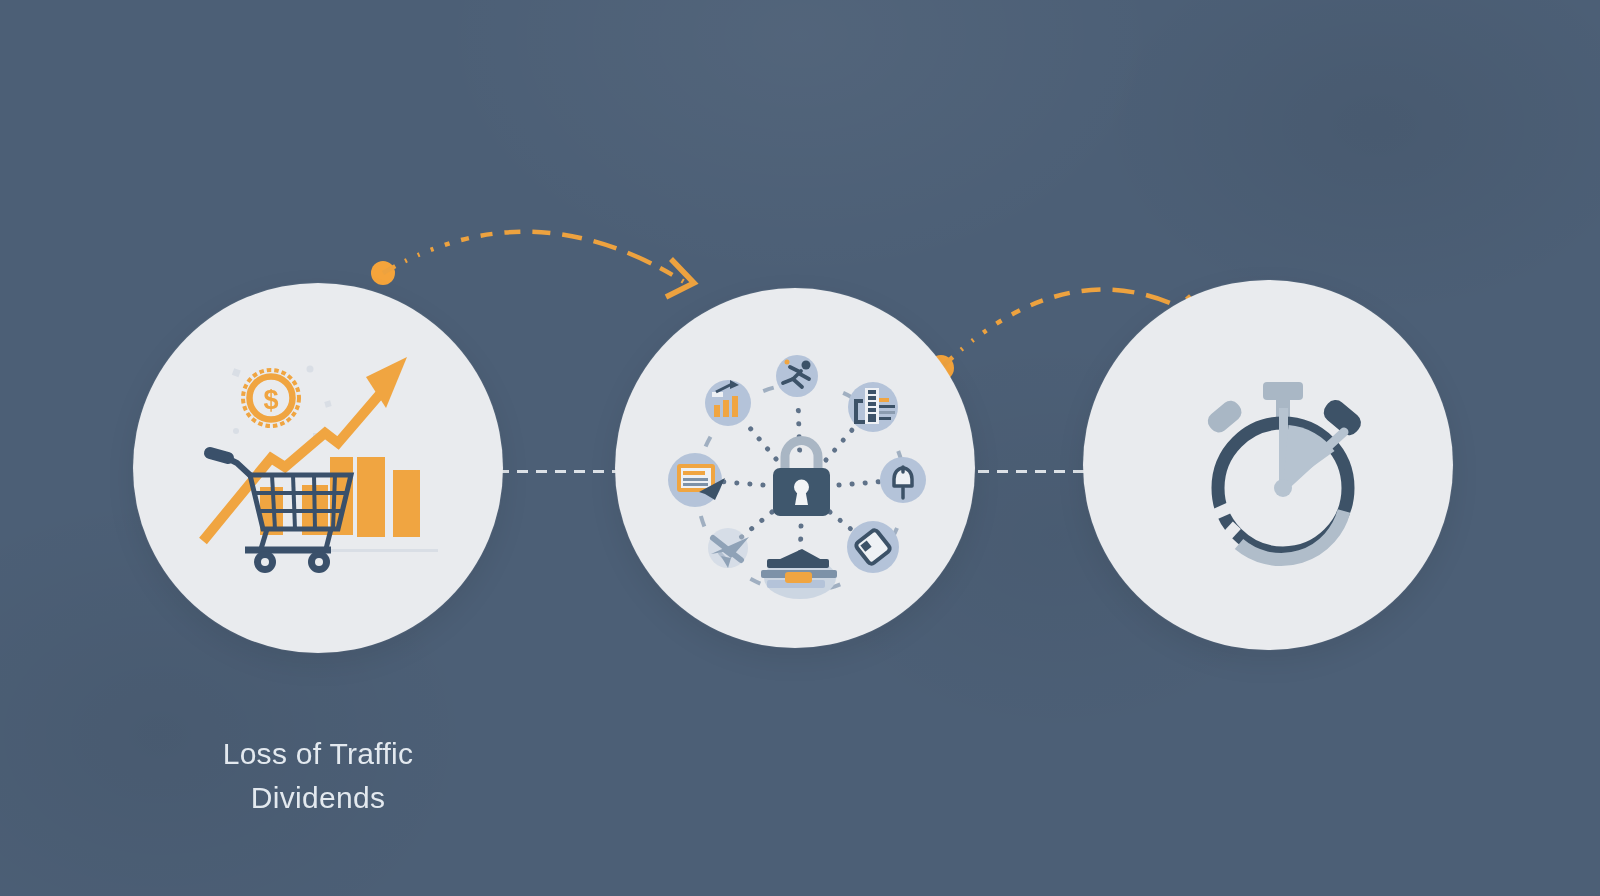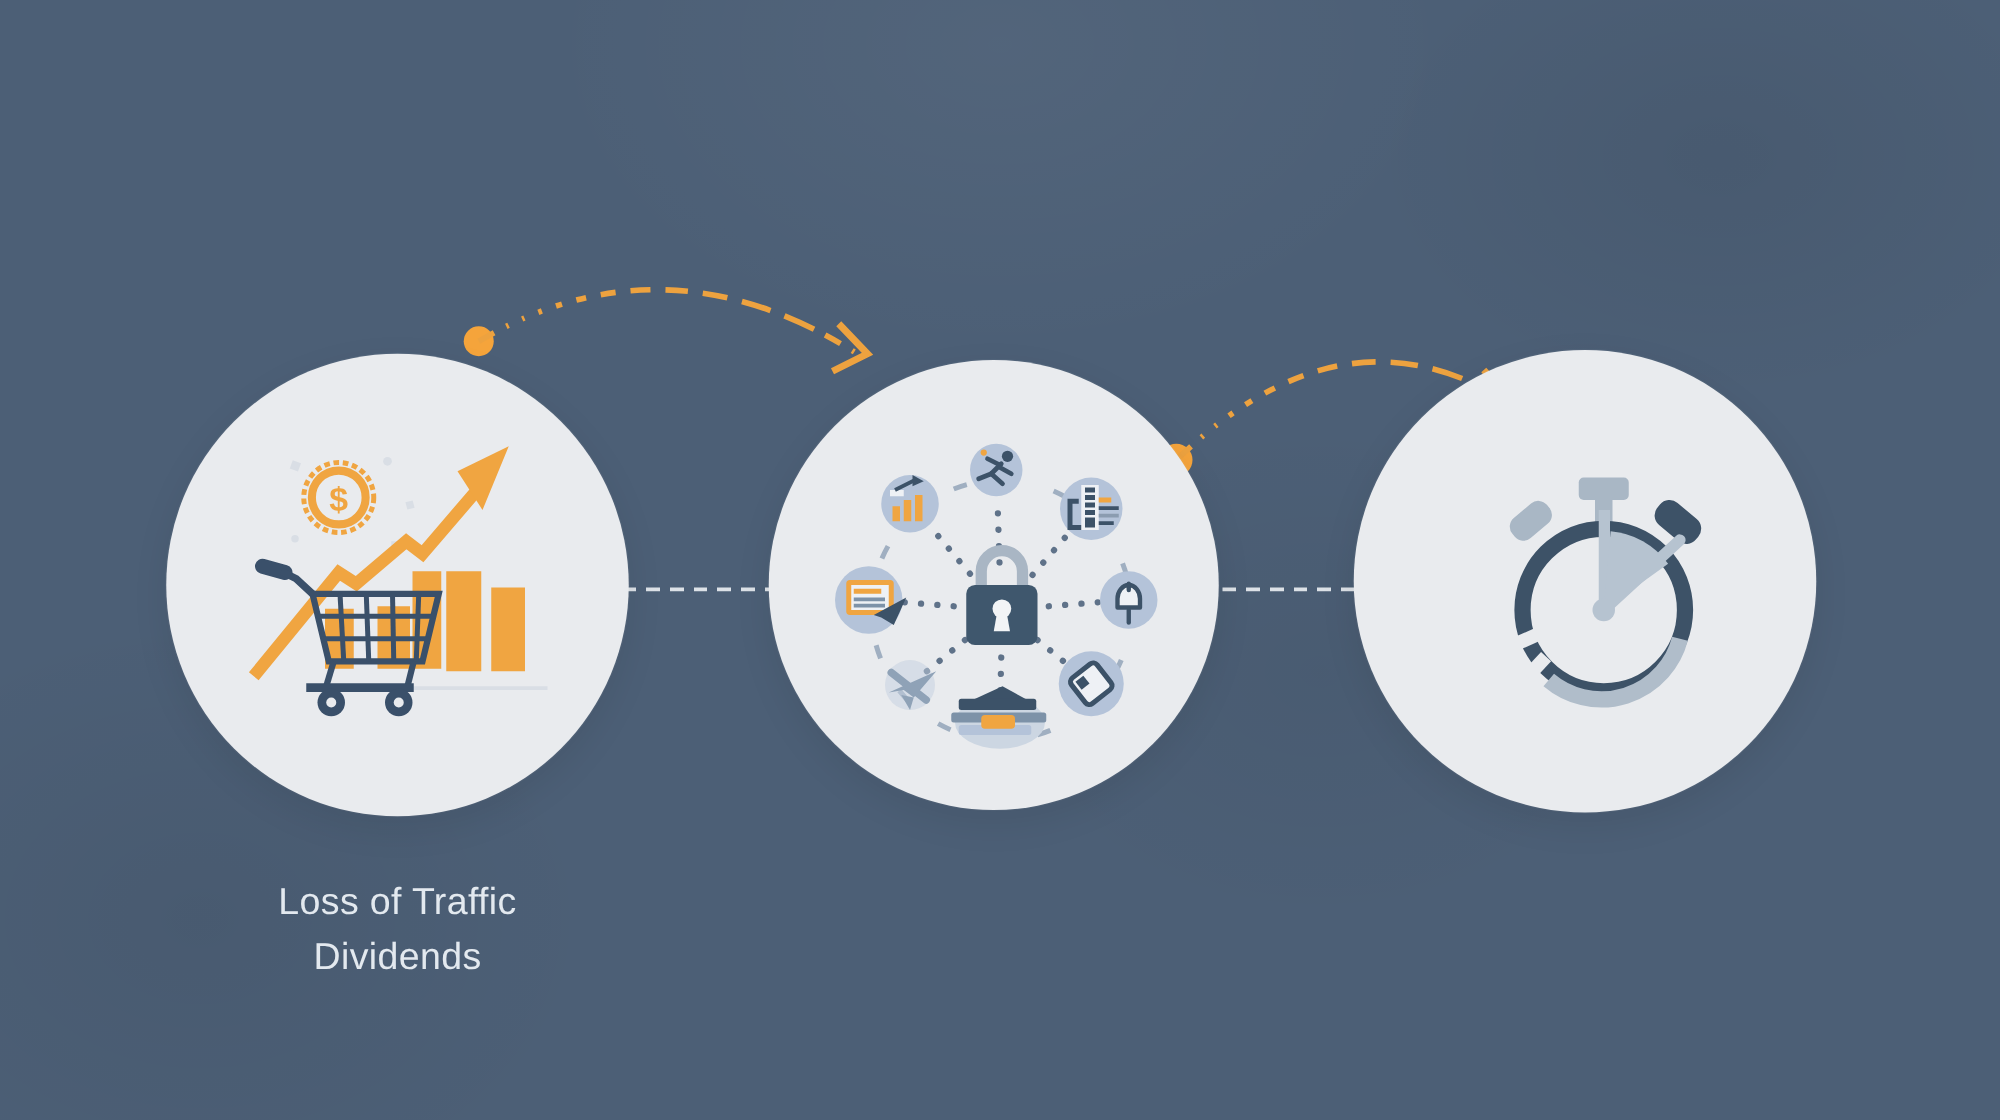--- a/index.html
+++ b/index.html
@@ -32,21 +32,21 @@
   #circle-2{left:615px;top:288px;width:360px;height:360px;}
   #circle-3{left:1083px;top:280px;width:370px;height:370px;}
   .node-circle svg{position:absolute;left:0;top:0;width:100%;height:100%;}
   .node-label{
     position:absolute;top:700px;
     text-align:center;
     color:#e3e9ef;font-size:30px;line-height:44px;font-weight:400;
     letter-spacing:.3px;
   }
   .node-label span{display:inline-block;}
-  #label-1{left:133px;width:370px;}
+  #label-1{left:133px;width:370px;margin-top:32px;}
   #label-1 span{max-width:285px;}
   #label-2{left:605px;width:360px;}
   #label-3{left:1083px;width:370px;}
   #label-3 span{max-width:305px;}
   .dash-line{
     position:absolute;height:3px;
     background:repeating-linear-gradient(90deg,#e9edf1 0 11px,transparent 11px 19px);
     opacity:.92;
   }
   #dash-1{left:498px;top:470px;width:118px;}

